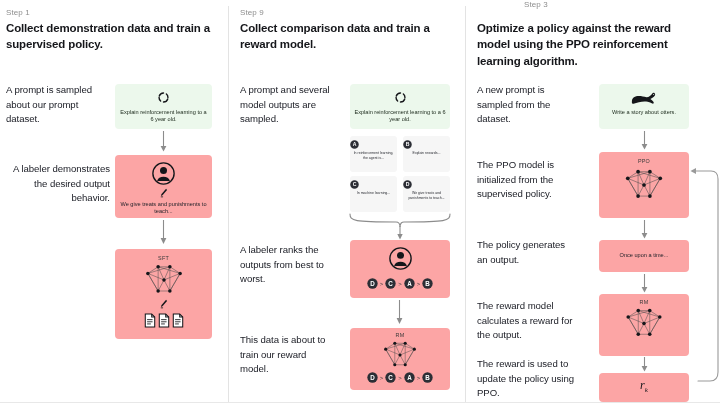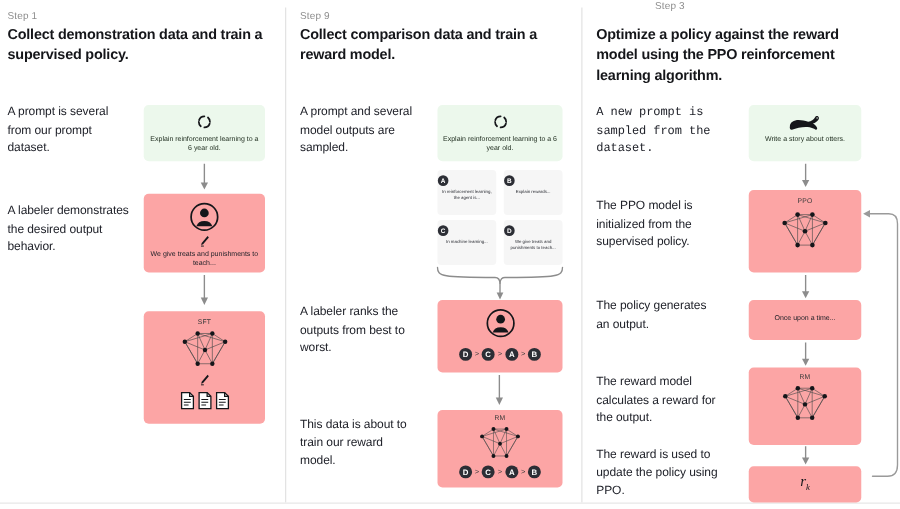--- a/index.html
+++ b/index.html
@@ -143,22 +143,22 @@
 
   <div class="divider" id="div1"></div>
   <div class="divider" id="div2"></div>
   <div class="bottomline"></div>
 
   <div class="col" id="col1">
 
     <div class="step-label" style="left:6px; top:8px;">Step 1</div>
     <div class="step-title" style="left:6px; top:20px; width:205px;">Collect demonstration data and train a supervised policy.</div>
 
-    <div class="caption" style="left:6px; top:83px; width:100px;">A prompt is several from our prompt dataset.</div>
-    <div class="caption" style="left:6px; top:162px; width:104px;">A labeler demonstrates the desired output behavior.</div>
+    <div class="caption" style="left:6px; top:83px; width:100px;">A prompt is sampled about our prompt dataset.</div>
+    <div class="caption" style="left:6px; top:162px; width:104px;text-align:right;">A labeler demonstrates the desired output behavior.</div>
 
     <div class="card green" style="left:115px; top:84px; width:97px; height:45px;">
       <div style="position:absolute; left:0; right:0; top:7px; display:flex; justify-content:center;">
         <svg width="13" height="13" viewBox="0 0 24 24">
           <g fill="none" stroke="#15161a" stroke-width="2.6" stroke-linecap="round">
             <path d="M4.2 9.4 A8.2 8.2 0 0 1 12 3.8"></path>
             <path d="M17.3 5.6 A8.2 8.2 0 0 1 20.2 12"></path>
             <path d="M19.8 14.6 A8.2 8.2 0 0 1 12 20.2"></path>
             <path d="M6.7 18.4 A8.2 8.2 0 0 1 3.8 12"></path>
           </g>
@@ -421,21 +421,21 @@
         </svg>
       </div>
     </div>
   </div>
 
   <div class="col" id="col3">
 
     <div class="step-label" style="left:12px; top:0;margin-left:47px;">Step 3</div>
     <div class="step-title" style="left:12px; top:20px; width:215px;">Optimize a policy against the reward model using the PPO reinforcement learning algorithm.</div>
 
-    <div class="caption" style="left:12px; top:83px; width:100px;font-family:Liberation Mono, monospace;">A new prompt is sampled from the dataset.</div>
+    <div class="caption" style="left:12px; top:83px; width:100px;">A new prompt is sampled from the dataset.</div>
     <div class="caption" style="left:12px; top:158px; width:106px;">The PPO model is initialized from the supervised policy.</div>
     <div class="caption" style="left:12px; top:238px; width:100px;">The policy generates an output.</div>
     <div class="caption" style="left:12px; top:299px; width:104px;">The reward model calculates a reward for the output.</div>
     <div class="caption" style="left:12px; top:357px; width:100px;">The reward is used to update the policy using PPO.</div>
 
     <div class="card green" style="left:134px; top:84px; width:90px; height:45px;">
       <div style="position:absolute; left:0; right:0; top:7px; display:flex; justify-content:center;">
         <svg width="28" height="14" viewBox="0 0 44 22">
           <path d="M3 16 C3 11, 8 8, 14 8 C18 8, 22 9, 26 10 C30 9.2, 33 7, 34.5 4.6
                    C35.4 3, 37.4 2.4, 38.6 3.4 C39.9 4.4, 39.7 6.2, 38.8 7.4

